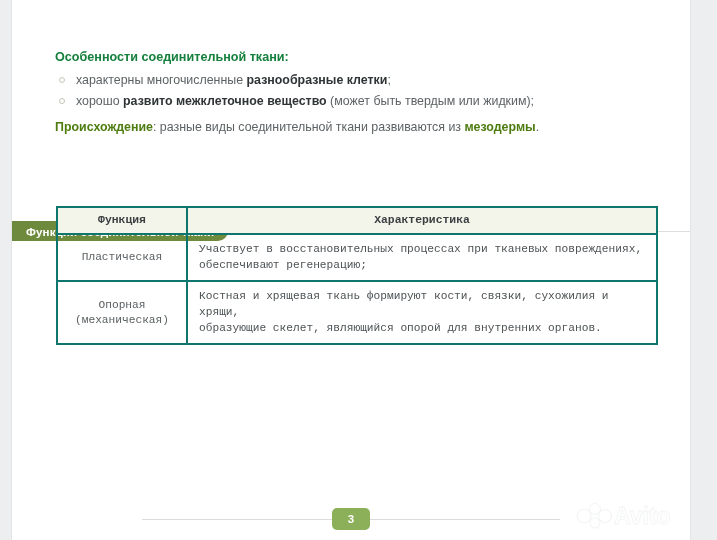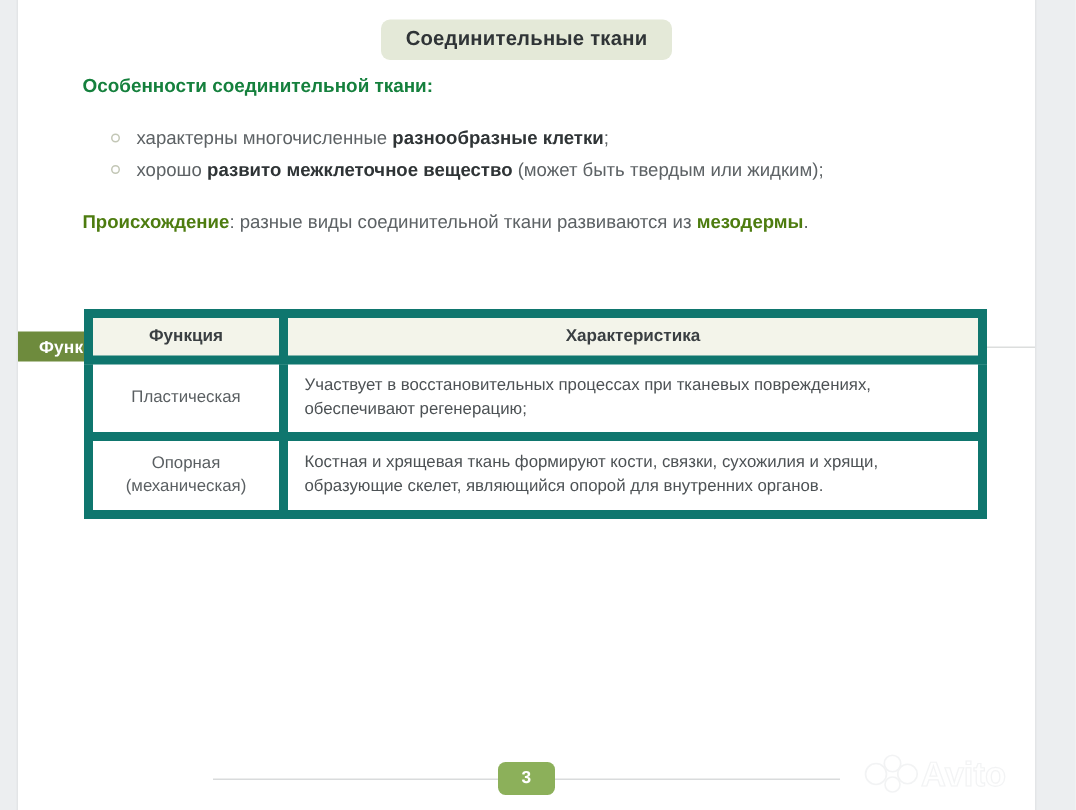--- a/index.html
+++ b/index.html
@@ -81,21 +81,21 @@
     line-height: 1.52;
   }
   .intro-head {
     font-weight: bold;
     color: #15803d;
     font-size: 12.6px;
     margin: 0 0 4px 0;
   }
   ul.bullets {
     list-style: none;
-    margin: 16px;
+    margin: 1px;
     padding: 0;
   }
   ul.bullets > li {
     position: relative;
     padding-left: 20px;
     margin-bottom: 2px;
     color: #5d6265;
   }
   ul.bullets > li::before {
     content: "";
@@ -159,22 +159,23 @@
   }
   table.funcs {
     width: 100%;
     border-collapse: collapse;
     table-layout: fixed;
     font-size: 11.2px;
     color: #4d5255;
   }
   table.funcs th,
   table.funcs td {
-    border: 6px solid #0f766e;
+    border: 2px solid #0f766e;
     vertical-align: middle;
+    font-family: Liberation Mono, monospace;
   }
   table.funcs thead th {
     background: #f3f4ea;
     color: #3a3f42;
     font-weight: bold;
     font-size: 11.4px;
     text-align: center;
     padding: 6px 4px 7px 4px;
   }
   col.c-func { width: 130px; }
@@ -241,23 +242,20 @@
 </head>
 <body>
 
 <div class="viewport">
 
   <div class="page-left-gap"></div>
   <div class="page-right-gap"></div>
 
   <div class="page">
 
-    <div class="title-wrap">
-      <span class="title-pill">Соединительные ткани</span>
-    </div>
 
     <div class="intro">
       <p class="intro-head">Особенности соединительной ткани:</p>
       <ul class="bullets" id="features-list">
           <li><span>характерны многочисленные </span><b>разнообразные клетки</b><span>;</span></li>
           <li><span>хорошо </span><b>развито межклеточное вещество</b><span> (может быть твердым или жидким);</span></li>
         </ul>
       <p class="origin" id="origin-paragraph"><b>Происхождение</b><span>: </span><span>разные виды соединительной ткани развиваются из </span><b>мезодермы</b><span>.</span></p>
     </div>
 

